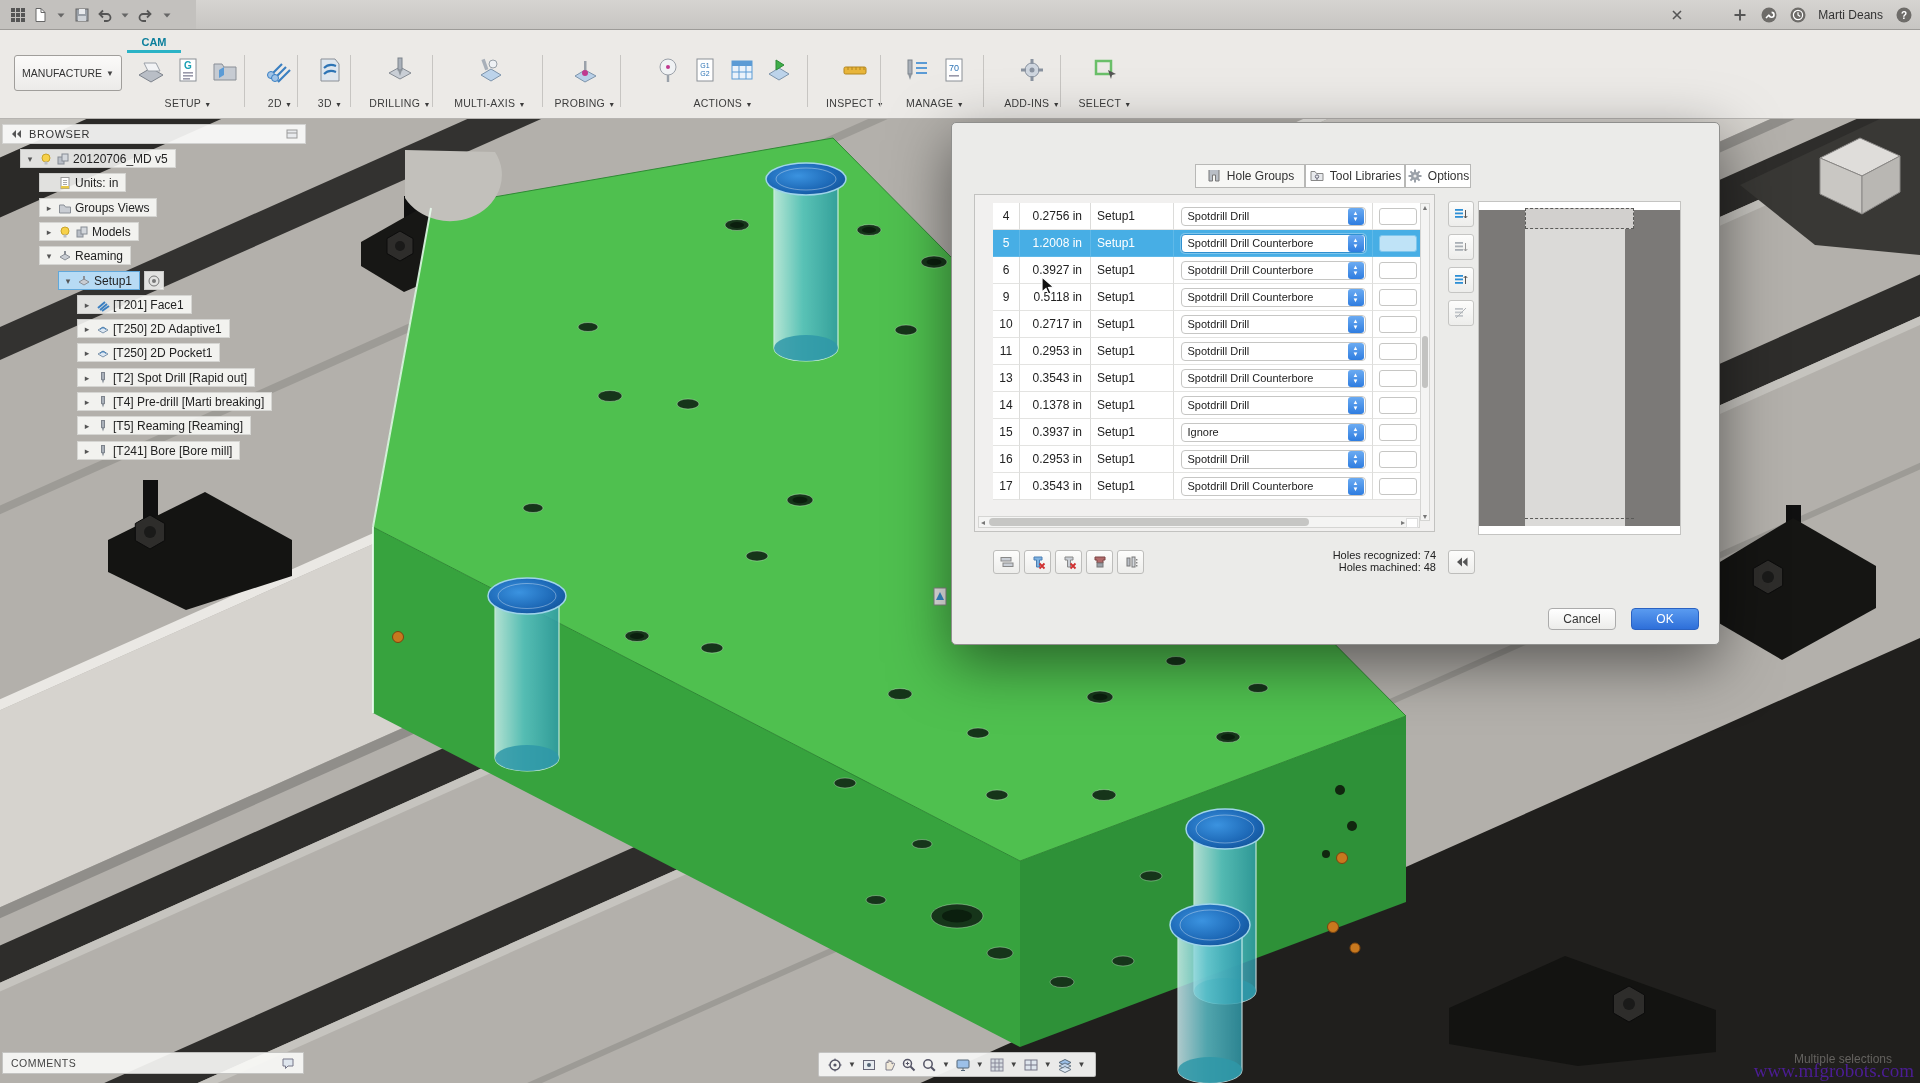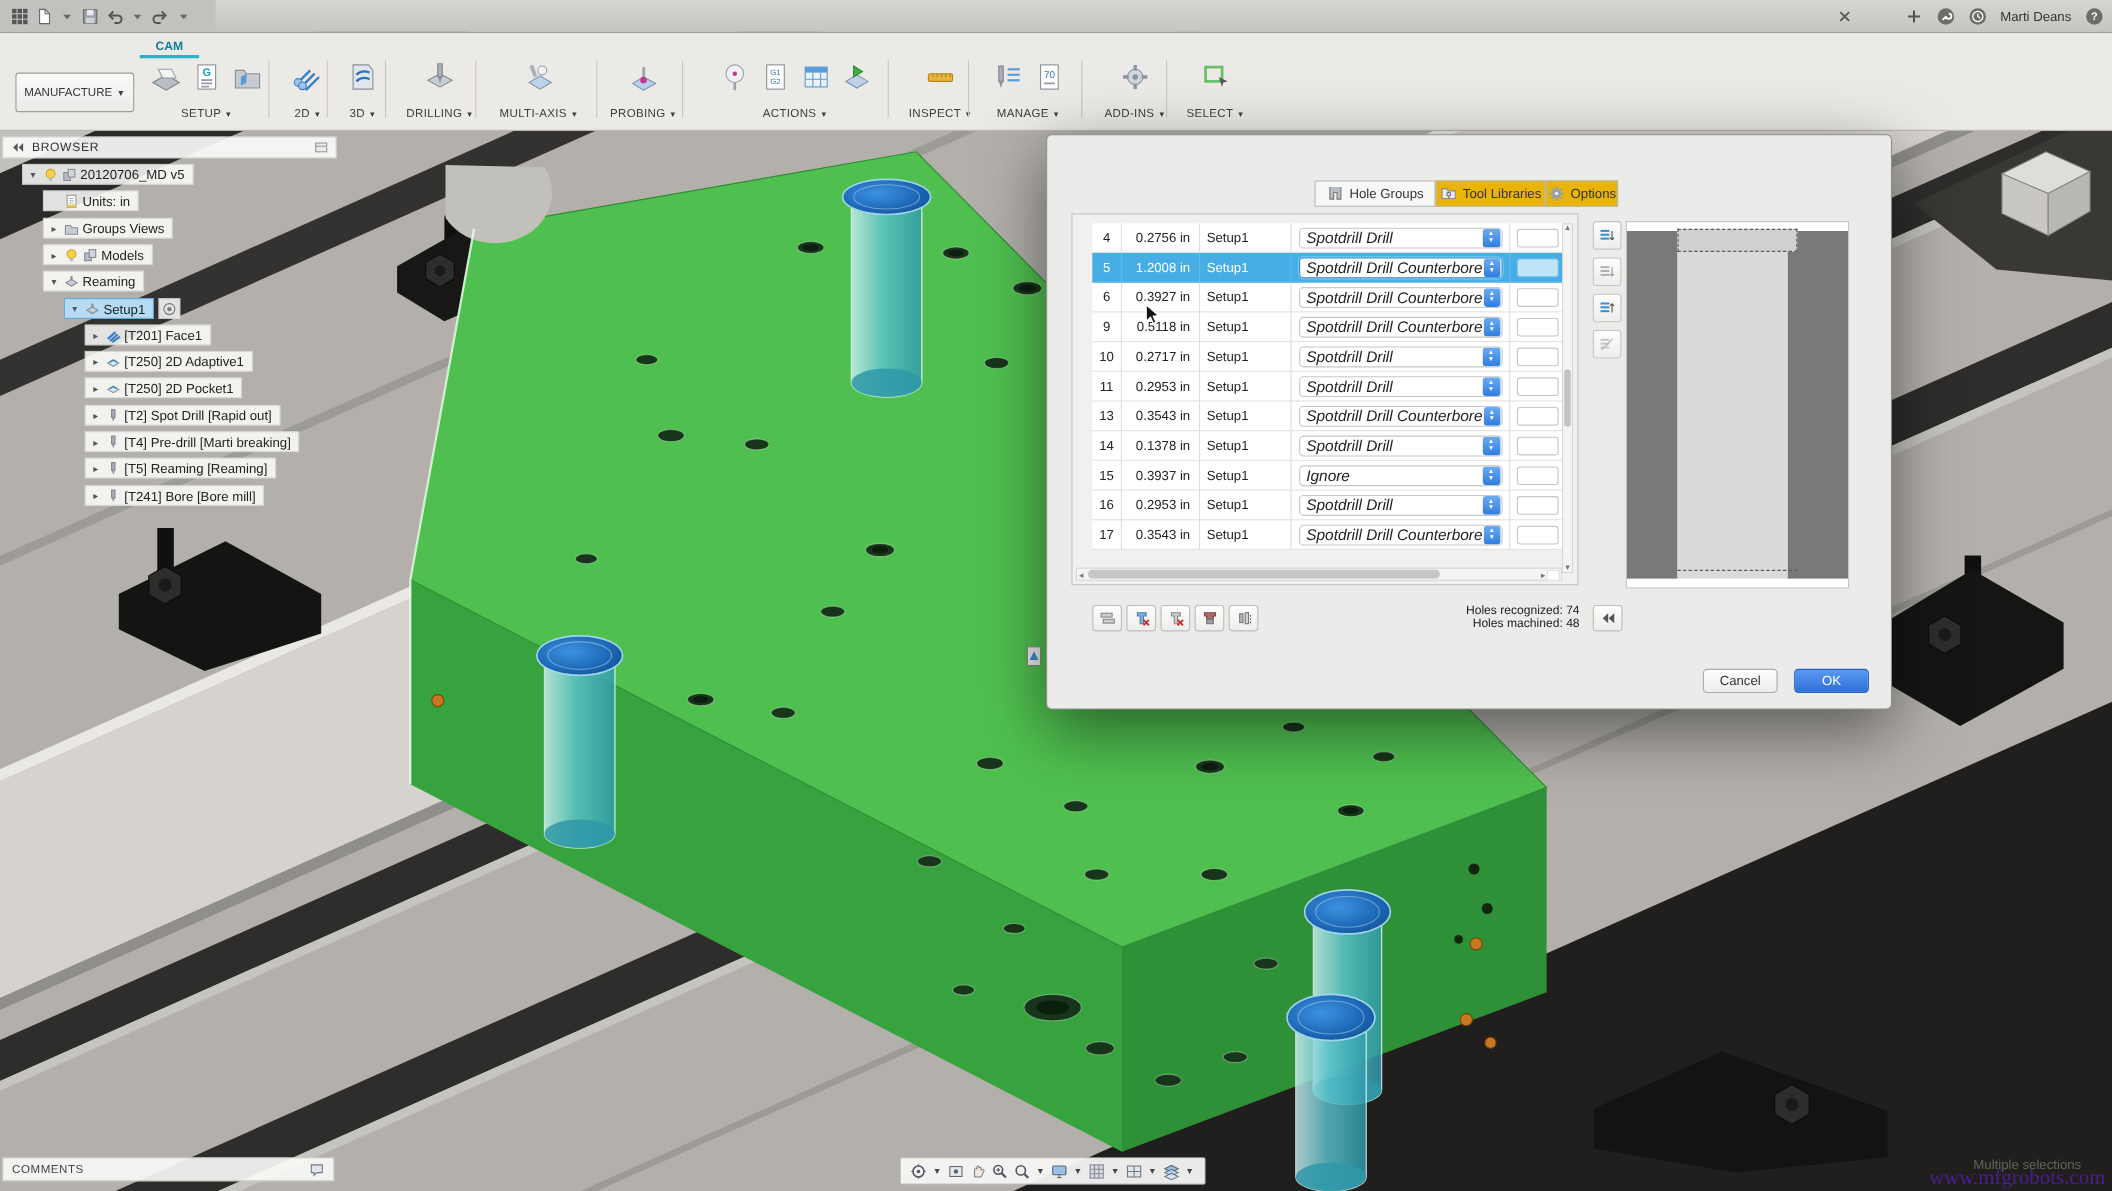--- a/index.html
+++ b/index.html
@@ -20,21 +20,21 @@
   #tabclose{position:absolute;left:1668px;top:6px;width:18px;height:18px;}
   #tbright{position:absolute;right:0;top:0;height:29px;display:flex;align-items:center;gap:12px;padding-right:8px;}
   .circ{width:17px;height:17px;}
   #username{font-size:12px;color:#333;}
 
   
   #ribbon{position:absolute;left:0;top:29px;width:1920px;height:89px;background:#eceae7;
           border-bottom:1px solid #b6b4b1;z-index:39;}
   #wsbtn{position:absolute;left:14px;top:26px;width:106px;height:34px;background:linear-gradient(#fbfaf9,#ecebe9);
          border:1px solid #a09e9b;border-radius:3px;display:flex;align-items:center;justify-content:center;
-         font-size:10.5px;color:#333;gap:4px;margin-top:11px;}
+         font-size:10.5px;color:#333;gap:4px;}
   #camtab{position:absolute;left:127px;top:7px;width:54px;text-align:center;
           font-size:11px;font-weight:bold;color:#0c7f9c;}
   #camtab .ul{height:3px;background:#2bb3c6;margin-top:2px;}
   .rgroup{position:absolute;top:18px;height:66px;display:flex;flex-direction:column;align-items:center;}
   .rgroup .tiles{display:flex;gap:3px;align-items:center;height:46px;}
   .rgroup .glabel{font-size:10.5px;color:#3c3c3c;letter-spacing:.3px;margin-top:4px;white-space:nowrap;}
   .rdiv{position:absolute;top:26px;height:52px;width:1px;background:#c7c5c2;}
   .tile{width:34px;height:36px;display:flex;align-items:center;justify-content:center;}
 
   
@@ -67,40 +67,40 @@
   #dialog{position:absolute;left:951px;top:122px;width:767px;height:521px;background:#ebebe9;
           border:1px solid #8f8f8d;border-radius:5px;box-shadow:0 18px 60px rgba(0,0,0,.5);z-index:60;}
   #dtitle{position:relative;height:26px;background:linear-gradient(#e9e9e7,#d3d3d1);
           border-bottom:1px solid #b5b5b3;border-radius:5px 5px 0 0;
           display:flex;align-items:center;justify-content:center;font-size:13px;color:#2e2e2e;}
   .tl{position:absolute;top:7px;width:12px;height:12px;border-radius:50%;box-sizing:border-box;}
   .tl.red{left:8px;background:#f2635a;border:1px solid #ce4a42;}
   .tl.gry{left:28px;background:#dcdcda;border:1px solid #b8b8b6;}
   .tl.grn{left:48px;background:#2f9e47;border:1px solid #227a34;}
   .dtab{position:absolute;top:41px;height:24px;box-sizing:border-box;display:flex;align-items:center;
-        justify-content:center;gap:5px;font-size:12px;color:#333;border:1px solid #b8b8b6;background:#eab308;}
+        justify-content:center;gap:5px;font-size:12px;color:#333;border:1px solid #b8b8b6;background:#ffffff;}
   .dtab.active{background:#f7f7f5;}
   #groupbox{position:absolute;left:22px;top:71px;width:461px;height:338px;background:#f1f0ef;
             border:1px solid #c2c2c0;box-sizing:border-box;}
   #holetable{position:absolute;left:18px;top:8px;width:430px;}
   .trow{display:flex;height:27px;box-sizing:border-box;background:#fff;}
   .trow.hdr{height:26px;background:#ececeb;}
   .tc{box-sizing:border-box;border-right:1px solid #dcdcda;border-bottom:1px solid #e3e3e1;
       display:flex;align-items:center;font-size:12px;color:#222;overflow:hidden;}
   .hdr .tc{border-right:1px solid #c9c9c7;border-bottom:1px solid #b9b9b7;justify-content:center;color:#333;}
   .c0{width:27px;justify-content:center;}
   .c1{width:71px;justify-content:flex-end;padding-right:8px;}
   .c2{width:83px;padding-left:6px;}
   .c3{width:199px;justify-content:center;}
   .c4{width:50px;justify-content:center;}
   .trow.selrow{background:#47aee5;}
   .trow.selrow .tc{color:#fff;border-right-color:#5fb9e9;border-bottom-color:#5fb9e9;}
   .selbox{width:185px;height:19px;background:#fff;border:1px solid #c6c6c4;border-radius:4px;
           display:flex;align-items:center;box-sizing:border-box;overflow:hidden;}
-  .selbox .stxt{flex:1;font-size:14px;color:#222;padding-left:6px;white-space:nowrap;font-style:italic;}
+  .selbox .stxt{flex:1;font-size:11px;color:#222;padding-left:6px;white-space:nowrap;}
   .stepper{width:16px;height:17px;margin:0 1px;background:linear-gradient(#6babf2,#2f7de0);border-radius:3px;
            display:flex;flex-direction:column;align-items:center;justify-content:center;color:#fff;
            font-size:6px;line-height:6px;}
   .selrow .selbox{border-color:#2f90d0;box-shadow:0 0 0 1px #7fc6ec;}
   .fld{width:38px;height:17px;background:#fff;border:1px solid #c6c6c4;border-radius:3px;box-sizing:border-box;}
   .selrow .fld{background:#bfe3f7;border-color:#7fc6ec;}
   #vscroll{position:absolute;right:4px;top:8px;width:10px;height:318px;background:#f4f4f3;
            border:1px solid #d5d5d3;box-sizing:border-box;font-size:7px;color:#777;
            display:flex;flex-direction:column;align-items:center;justify-content:space-between;}
   #vthumb{width:6px;height:52px;background:#c3c3c1;border-radius:3px;}

